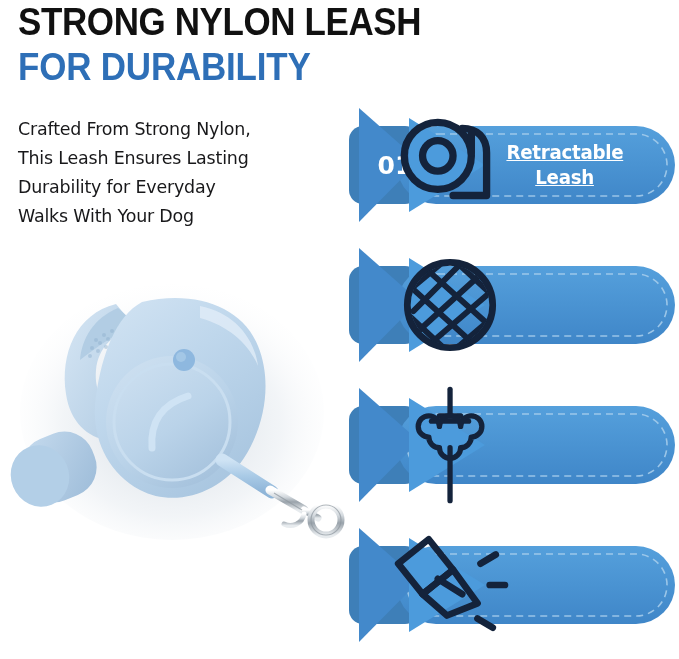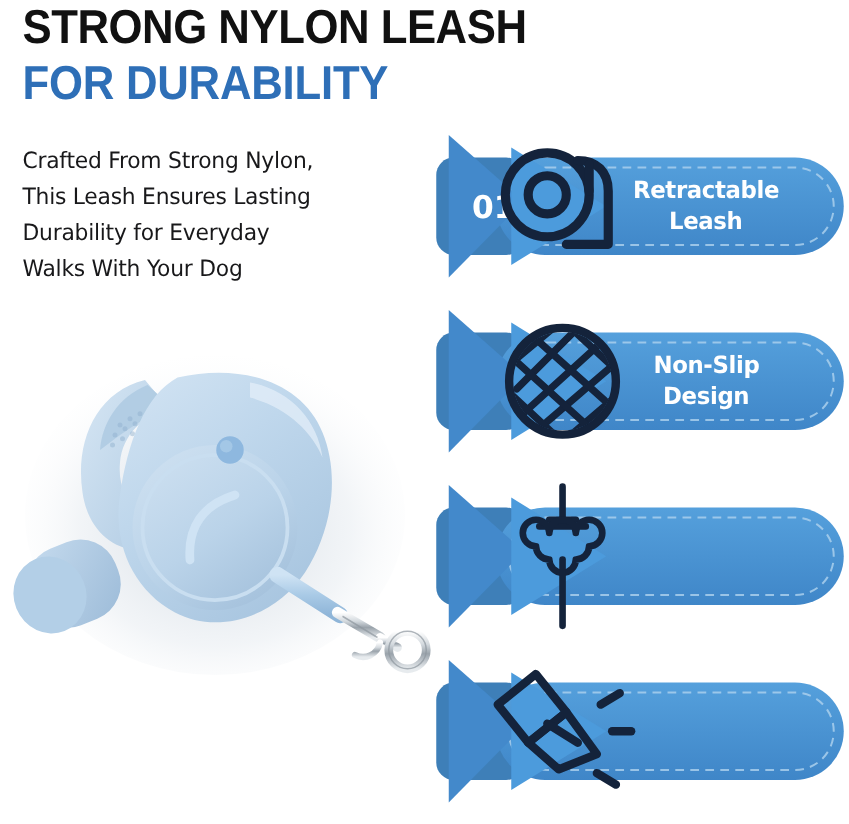--- a/index.html
+++ b/index.html
@@ -45,21 +45,21 @@
   
   .features{position:absolute;left:345px;top:104px;width:334px;height:552px;}
   .frow{position:absolute;left:0;width:334px;height:122px;}
   .frow svg{display:block;width:334px;height:122px;overflow:visible;}
 
   .ftext{
     position:absolute;right:8px;top:0;width:212px;height:122px;
     display:flex;flex-direction:column;align-items:center;justify-content:center;
     color:#ffffff;font-family:"DejaVu Sans", sans-serif;
     font-weight:700;font-size:19px;line-height:25px;
-    letter-spacing:-0.3px;text-align:center;pointer-events:none;
+    letter-spacing:-0.3px;text-align:center;pointer-events:none;text-decoration:underline;
   }
   .ftext span{display:block;white-space:nowrap;transform:scaleX(0.96);}
   .fnum{
     position:absolute;left:22px;top:0;width:56px;height:122px;
     display:flex;align-items:center;justify-content:center;
     color:#ffffff;font-family:"DejaVu Sans", sans-serif;
     font-weight:700;font-size:25px;letter-spacing:0px;
     pointer-events:none;
   }
   .ficon{position:absolute;left:74px;top:0;width:62px;height:122px;
@@ -228,24 +228,20 @@
             <path d="M8 14 L20 4 M8 22 L24 6 M8 30 L30 10 M12 34 L33 16 M20 36 L34 24 M28 36 L35 31"></path>
             <path d="M20 4 L33 16 M12 8 L31 25 M7 14 L28 33 M5 22 L20 36 M5 30 L11 35"></path>
           </g>
           <defs>
               <clipPath id="cp2">
                 <circle cx="20" cy="20" r="13"></circle>
               </clipPath>
             </defs>
         </svg>
       </div>
-      <div class="ftext">
-        <span>Non-Slip</span>
-        <span>Design</span>
-      </div>
     </div>
 
     <div class="frow" style="top:280px;">
       <svg viewBox="0 0 334 122" xmlns="http://www.w3.org/2000/svg">
         <defs>
           <linearGradient id="pill3" x1="0%" y1="0%" x2="0%" y2="100%">
             <stop offset="0%" stop-color="#55A0DC"></stop>
               <stop offset="100%" stop-color="#3F86C8"></stop>
           </linearGradient>
         </defs>

